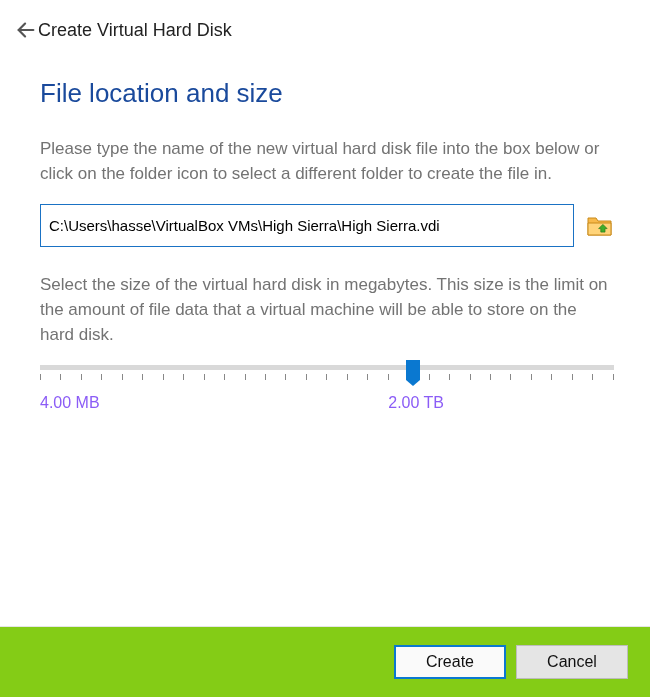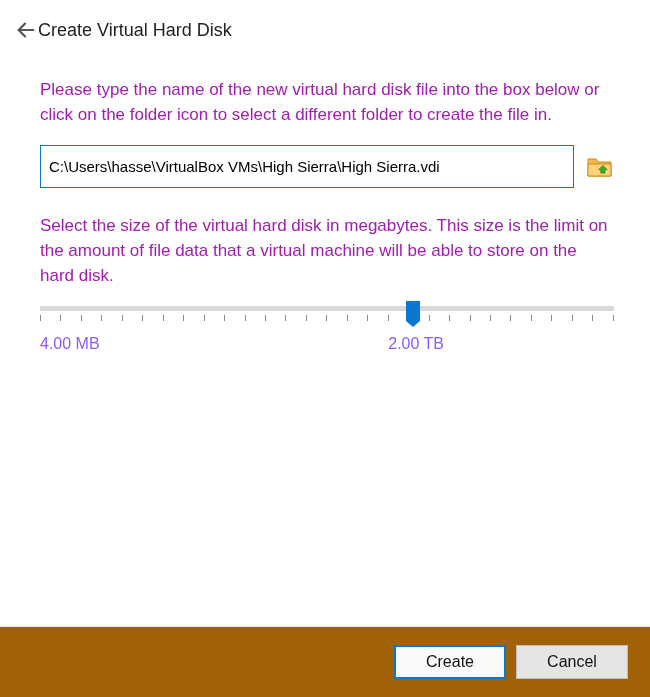--- a/index.html
+++ b/index.html
@@ -40,21 +40,21 @@
       flex: 1 1 auto;
     }
     .section-heading {
       color: #1a4a9c;
       font-size: 26px;
       font-weight: 400;
       margin-bottom: 28px;
     }
     .instruction-text {
       font-size: 17px;
-      color: #a21caf;
+      color: #737373;
       line-height: 1.45;
       margin-bottom: 18px;
     }
     .path-row {
       display: flex;
       align-items: center;
       gap: 12px;
       margin-bottom: 26px;
     }
     .path-input {
@@ -140,21 +140,21 @@
     }
     .range-min {
       flex: 0 0 auto;
     }
     .range-max {
       margin-left: auto;
       margin-right: 170px;
       text-align: right;
     }
     .footer {
-      background: #a16207;
+      background: #84cc16;
       border-top: 1px solid #e5e5e5;
       padding: 18px 22px;
       display: flex;
       justify-content: flex-end;
       gap: 10px;
     }
     .btn {
       min-width: 112px;
       height: 34px;
       font-size: 16px;
@@ -176,20 +176,21 @@
   <div class="back-arrow">
     <svg width="22" height="22" viewBox="0 0 24 24" fill="none" stroke="#555" stroke-width="2.4" stroke-linecap="round" stroke-linejoin="round">
       <line x1="20" y1="12" x2="4" y2="12"></line>
       <polyline points="11 5 4 12 11 19"></polyline>
     </svg>
   </div>
   <div class="window-title">Create Virtual Hard Disk</div>
 </div>
 
 <div class="content">
+  <h1 class="section-heading">File location and size</h1>
 
   <p class="instruction-text">Please type the name of the new virtual hard disk file into the box below or click on the folder icon to select a different folder to create the file in.</p>
 
   <div class="path-row">
     <input type="text" class="path-input" value="C:\Users\hasse\VirtualBox VMs\High Sierra\High Sierra.vdi" style="">
     <div class="folder-icon-btn">
       <svg width="28" height="24" viewBox="0 0 28 24">
         <path d="M2 4 L10 4 L12 7 L25 7 L25 21 L2 21 Z" fill="#f7b94a" stroke="#c98a1a" stroke-width="1"></path>
         <path d="M2 9 L25 9 L25 21 L2 21 Z" fill="#ffd47a" stroke="#c98a1a" stroke-width="1"></path>
         <path d="M17 12 L23 18 L20 18 L20 23 L14 23 L14 18 L11 18 Z" transform="translate(5,2) scale(0.7)" fill="#3fae2a" stroke="#2a7a1a" stroke-width="1"></path>

